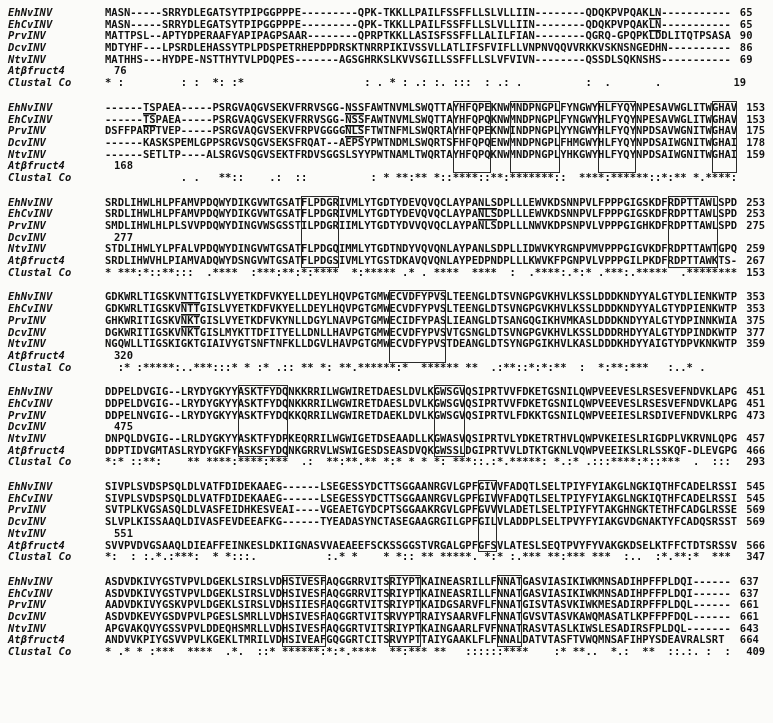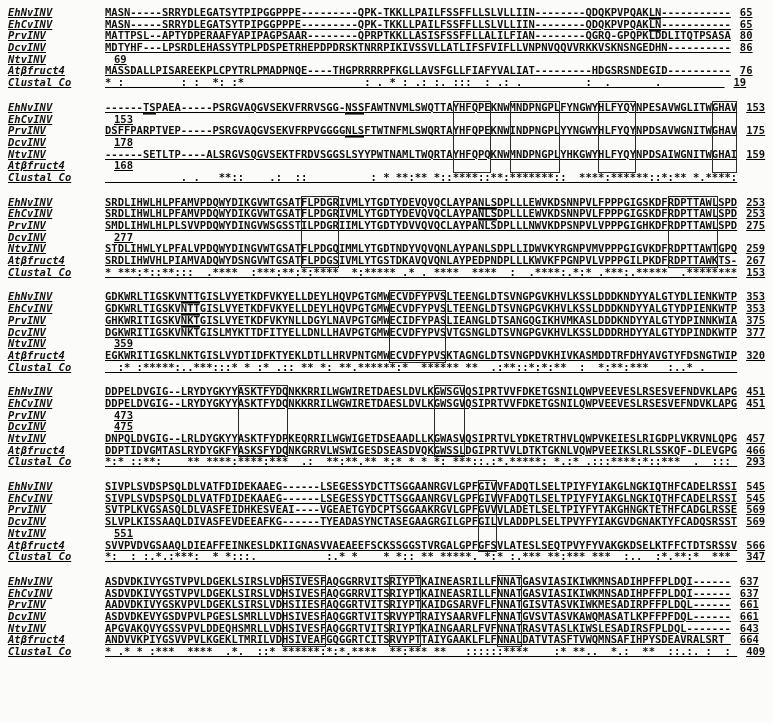--- a/index.html
+++ b/index.html
@@ -4,21 +4,21 @@
 <style>
   html,body{margin:0;padding:0;background:#e9e9e7;}
   #page{
     position:relative;
     width:773px;height:723px;
     background:#fbfbf9;
     overflow:hidden;
     box-sizing:border-box;
     padding:7px 0 0 8px;
   }
-  .block{position:relative;margin-bottom:13px;text-decoration:underline;}
+  .block{position:relative;margin-bottom:13px;}
   .row{display:flex;align-items:baseline;height:11.7px;}
   .lbl{
     flex:0 0 97px;
     font:italic 700 10.5px/11.7px "DejaVu Sans Mono",monospace;
     color:#111;
     white-space:pre;
   }
   .seq,.num{
     font:700 10.5px/11.7px "DejaVu Sans Mono",monospace;
     color:#111;
@@ -51,59 +51,61 @@
           <span class="num">65</span>
         </div>
         <div class="row">
           <span class="lbl">EhCvINV</span>
           <span class="seq">MASN-----SRRYDLEGATSYTPIPGGPPPE---------QPK-TKKLLPAILFSSFFLLSLVLLIIN--------QDQKPVPQAK<span class="ul">LN</span>-----------</span>
           <span class="num">65</span>
         </div>
         <div class="row">
           <span class="lbl">PrvINV</span>
           <span class="seq">MATTPSL--APTYDPERAAFYAPIPAGPSAAR--------QPRPTKKLLASISFSSFFLLALILFIAN--------QGRQ-GPQPKLDDLITQTPSASA</span>
-          <span class="num">80</span>
+          <span class="num">90</span>
         </div>
         <div class="row">
           <span class="lbl">DcvINV</span>
           <span class="seq">MDTYHF---LPSRDLEHASSYTPLPDSPETRHEPDPDRSKTNRRPIKIVSSVLLATLIFSFVIFLLVNPNVQQVVRKKVSKNSNGEDHN----------</span>
           <span class="num">86</span>
         </div>
         <div class="row">
           <span class="lbl">NtvINV</span>
+          <span class="seq">MATHHS---HYDPE-NSTTHYTVLPDQPES-------AGSGHRKSLKVVSGILLSSFFLLSLVFVIVN--------QSSDLSQKNSHS-----------</span>
           <span class="num">69</span>
         </div>
         <div class="row">
           <span class="lbl">Atβfruct4</span>
-          <span class="seq">MASSDALLPISAREEKPLCPYTRLPMADPNQE----THGPRRRRPFKGLLAVSFGLLFIAFYVALIAT---------HDGSRSNDEGID----------</span>
           <span class="num">76</span>
         </div>
         <div class="row">
           <span class="lbl">Clustal Co</span>
           <span class="seq">* :         : :  *: :*                   : . * : .: :. :::  : .: .          :  .       .          </span>
           <span class="num">19</span>
         </div>
       </div>
       <div class="block">
         <div class="row">
           <span class="lbl">EhNvINV</span>
           <span class="seq">------<span class="ul">TS</span>PAEA-----PSRGVAQGVSEKVFRRVSGG-<span class="ul">NSS</span>FAWTNVMLSWQTTAYHFQPEKNWMNDPNGPLFYNGWYHLFYQYNPESAVWGLITWGHAV</span>
           <span class="num">153</span>
         </div>
         <div class="row">
           <span class="lbl">EhCvINV</span>
+          <span class="seq">------<span class="ul">TS</span>PAEA-----PSRGVAQGVSEKVFRRVSGG-<span class="ul">NSS</span>FAWTNVMLSWQTTAYHFQPQKNWMNDPNGPLFYNGWYHLFYQYNPESAVWGLITWGHAV</span>
           <span class="num">153</span>
         </div>
         <div class="row">
           <span class="lbl">PrvINV</span>
           <span class="seq">DSFFPARPTVEP-----PSRGVAQGVSEKVFRPVGGGG<span class="ul">NLS</span>FTWTNFMLSWQRTAYHFQPEKNWINDPNGPLYYNGWYHLFYQYNPDSAVWGNITWGHAV</span>
           <span class="num">175</span>
         </div>
         <div class="row">
           <span class="lbl">DcvINV</span>
+          <span class="seq">------KASKSPEMLGPPSRGVSQGVSEKSFRQAT--AEPSYPWTNDMLSWQRTSFHFQPQENWMNDPNGPLFHMGWYHLFYQYNPDSAIWGNITWGHAI</span>
           <span class="num">178</span>
         </div>
         <div class="row">
           <span class="lbl">NtvINV</span>
           <span class="seq">------SETLTP----ALSRGVSQGVSEKTFRDVSGGSLSYYPWTNAMLTWQRTAYHFQPQKNWMNDPNGPLYHKGWYHLFYQYNPDSAIWGNITWGHAI</span>
           <span class="num">159</span>
         </div>
         <div class="row">
           <span class="lbl">Atβfruct4</span>
           <span class="num">168</span>
@@ -176,25 +178,25 @@
           <span class="seq">GHKWRITIGSKV<span class="ul">NKT</span>GISLVYETKDFVKYNLLDGYLNAVPGTGMWECIDFYPASLIEANGLDTSANGQGIKHVMKASLDDDKNDYYALGTYDPINNKWIA</span>
           <span class="num">375</span>
         </div>
         <div class="row">
           <span class="lbl">DcvINV</span>
           <span class="seq">DGKWRITIGSKVNKTGISLMYKTTDFITYELLDNLLHAVPGTGMWECVDFYPVSVTGSNGLDTSVNGPGVKHVLKSSLDDDRHDYYALGTYDPINDKWTP</span>
           <span class="num">377</span>
         </div>
         <div class="row">
           <span class="lbl">NtvINV</span>
+          <span class="seq">NGQWLLTIGSKIGKTGIAIVYGTSNFTNFKLLDGVLHAVPGTGMWECVDFYPVSTDEANGLDTSYNGPGIKHVLKASLDDDKHDYYAIGTYDPVKNKWTP</span>
           <span class="num">359</span>
         </div>
         <div class="row">
           <span class="lbl">Atβfruct4</span>
-          <span class="seq">EGKWRITIGSKLNKTGISLVYDTIDFKTYEKLDTLLHRVPNTGMWECVDFYPVSKTAGNGLDTSVNGPDVKHIVKASMDDTRFDHYAVGTYFDSNGTWIP</span>
           <span class="num">320</span>
         </div>
         <div class="row">
           <span class="lbl">Clustal Co</span>
           <span class="seq">  :* :*****:..***:::* * :* .:: ** *: **.******:*  ****** **  .:**::*:*:**  :  *:**:***   :..* .     </span>
           <span class="num"></span>
         </div>
         <div class="overlay">
           <div class="mbox" style="left: 45ch; width: 9ch; height: 72.2px;"></div>
         </div>
@@ -205,20 +207,21 @@
           <span class="seq">DDPELDVGIG--LRYDYGKYYASKTFYDQNKKRRILWGWIRETDAESLDVLKGWSGVQSIPRTVVFDKETGSNILQWPVEEVESLRSESVEFNDVKLAPG</span>
           <span class="num">451</span>
         </div>
         <div class="row">
           <span class="lbl">EhCvINV</span>
           <span class="seq">DDPELDVGIG--LRYDYGKYYASKTFYDQNKKRRILWGWIRETDAESLDVLKGWSGVQSIPRTVVFDKETGSNILQWPVEEVESLRSESVEFNDVKLAPG</span>
           <span class="num">451</span>
         </div>
         <div class="row">
           <span class="lbl">PrvINV</span>
+          <span class="seq">DDPELNVGIG--LRYDYGKYYASKTFYDQKKQRRILWGWIRETDAEKLDVLKGWSGVQSIPRTVLFDKKTGSNILQWPVEEIESLRSDIVEFNDVKLRPG</span>
           <span class="num">473</span>
         </div>
         <div class="row">
           <span class="lbl">DcvINV</span>
           <span class="num">475</span>
         </div>
         <div class="row">
           <span class="lbl">NtvINV</span>
           <span class="seq">DNPQLDVGIG--LRLDYGKYYASKTFYDPKEQRRILWGWIGETDSEAADLLKGWASVQSIPRTVLYDKETRTHVLQWPVKEIESLRIGDPLVKRVNLQPG</span>
           <span class="num">457</span>

